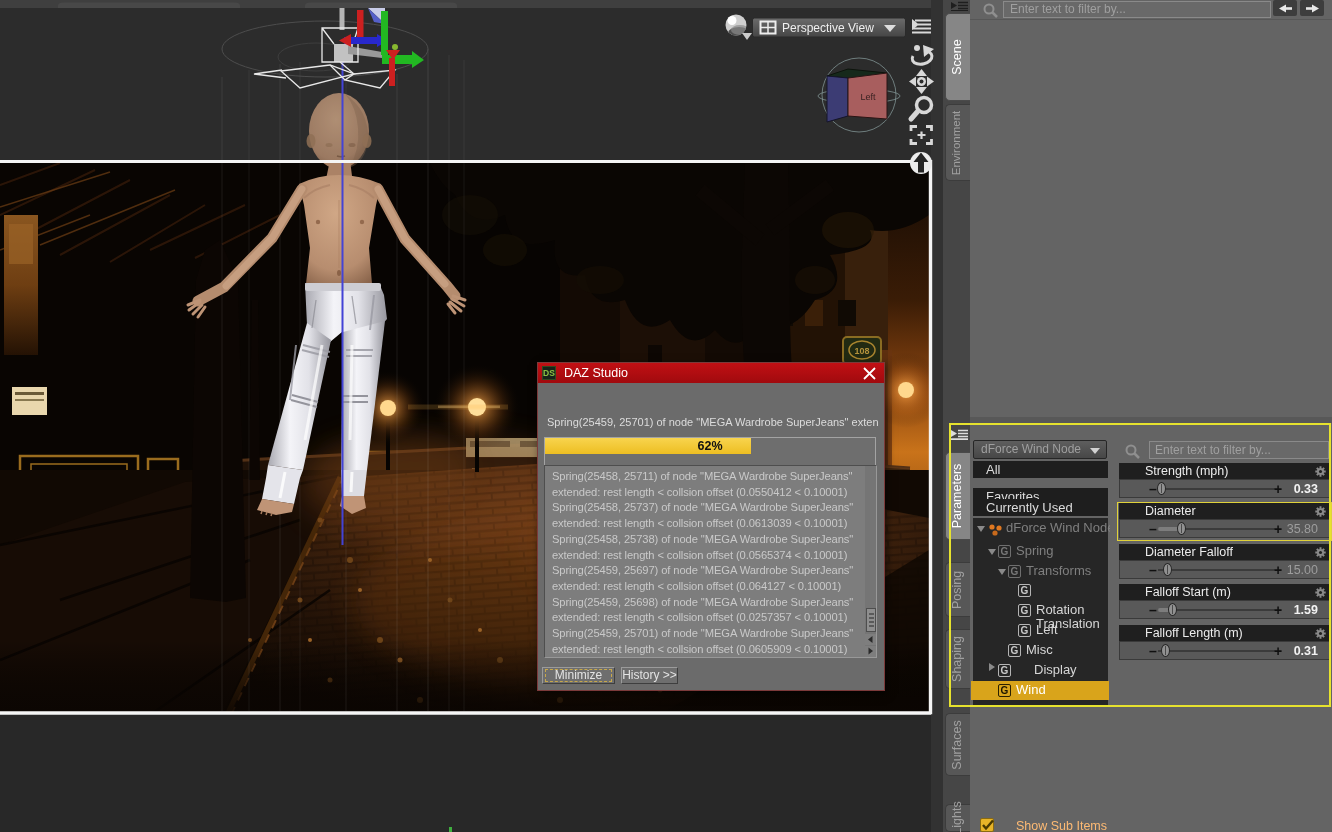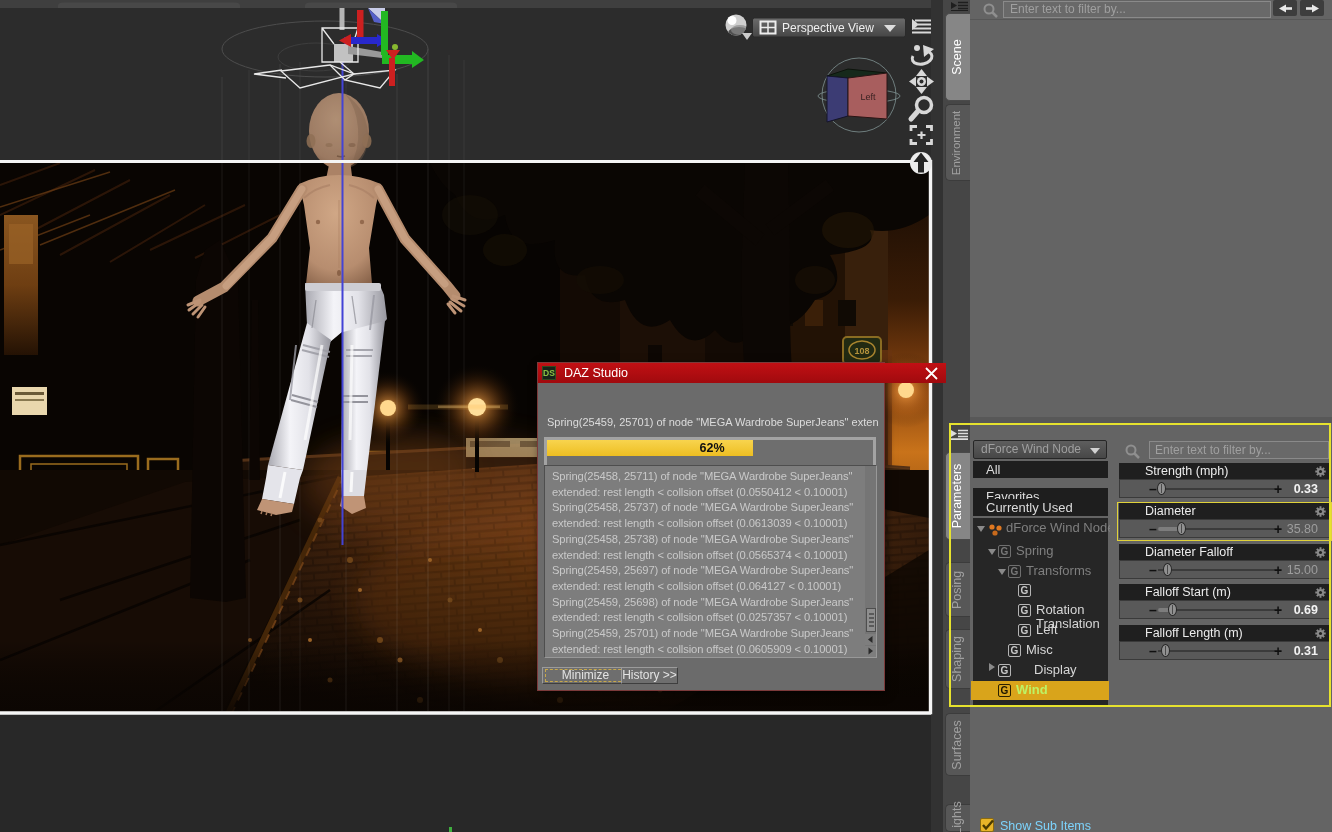--- a/index.html
+++ b/index.html
@@ -31,21 +31,21 @@
 .sminus,.splus{position:absolute;top:1px;color:#101010;font-weight:bold;font-size:14px;line-height:16px;}
 .strack{position:absolute;left:38px;top:8px;width:117px;height:2px;background:#3b3b3b;}
 .shandle{position:absolute;top:2px;width:9px;height:13px;border-radius:50%;
 background:#919191;border:1px solid #262626;}
 .shandle::after{content:"";position:absolute;left:3px;top:1px;width:1px;height:9px;background:#4a4a4a;}
 .sval{position:absolute;right:12px;top:1px;font-size:12.5px;font-weight:bold;color:#f2f2f2;line-height:17px;}
 .sval.dim{color:#9d9d9d;font-weight:normal;}
 .gear{position:absolute;right:4px;top:2px;width:13px;height:13px;}
 #dlg{position:absolute;left:537px;top:362px;width:348px;height:329px;background:#6b6b6b;
 border:1px solid #7c3a3a;box-shadow:2px 3px 8px rgba(0,0,0,.55);}
-#dlgtitle{position:absolute;left:0;top:0;width:408px;height:20px;
+#dlgtitle{position:absolute;left:0;top:0;width:346px;height:20px;
 background:linear-gradient(#c11014,#a00a0e);}
 #dlglog{position:absolute;left:6px;top:102px;width:333px;height:193px;background:#7d7d7d;
 border-top:1px solid #4e4e4e;border-left:1px solid #4e4e4e;border-bottom:1px solid #989898;
 border-right:1px solid #989898;color:#c9c9c9;font-size:11.2px;line-height:15.7px;
 letter-spacing:-0.1px;padding:3px 0 0 7px;white-space:pre;overflow:hidden;}
 .dbtn{position:absolute;top:304px;height:17px;background:#6e6e6e;color:#e3e3e3;
 border-top:1px solid #9b9b9b;border-left:1px solid #9b9b9b;
 border-bottom:1px solid #3e3e3e;border-right:1px solid #3e3e3e;
 font-size:12px;line-height:15px;text-align:center;}
 .filtbox{position:absolute;background:#696969;border:1px solid #8a8a8a;color:#9f9f9f;
@@ -455,21 +455,21 @@
 <div class="treetxt" style="left:66px;top:601px">Rotation</div>
 <div class="gicon" style="left:48px;top:624px">G</div>
 <div class="treetxt" style="left:66px;top:621px">Left</div>
 <div class="gicon" style="left:38px;top:644px">G</div>
 <div class="treetxt" style="left:56px;top:641px">Misc</div>
 <div class="tri" style="left:19px;top:663px;border-top:4.5px solid transparent;border-bottom:4.5px solid transparent;border-left:6px solid #8a8a8a"></div>
 <div class="gicon" style="left:28px;top:664px">G</div>
 <div class="treetxt" style="left:64px;top:661px">Display</div>
 <div class="abs" style="left:1px;top:681px;width:138px;height:19px;background:#d9a41b"></div>
 <div class="gicon" style="left:28px;top:684px;border-color:#2a2000;color:#1a1400">G</div>
-<div class="treetxt" style="left:46px;top:681px;color:#bef264;font-weight:bold">Wind</div>
+<div class="treetxt" style="left:46px;top:681px;color:#ffffff;font-weight:normal">Wind</div>
 
 <svg class="abs" style="left:154px;top:443px" width="17" height="17" viewBox="0 0 17 17">
 <circle cx="7" cy="7" r="4.5" fill="none" stroke="#8f8f8f" stroke-width="2"></circle>
 <path d="M10.5,10.5 L15,15" stroke="#8f8f8f" stroke-width="2.5"></path>
 </svg>
 <div class="filtbox" style="left:179px;top:441px;width:180px;height:18px;line-height:16px;padding-left:5px">Enter text to filter by...</div>
 <div class="sblock" style="top:463px">
  <div class="shead">Strength (mph)</div>
  <svg class="gear" viewBox="0 0 16 16">
         <path d="M8,1.6 V4 M8,12 V14.4 M1.6,8 H4 M12,8 H14.4 M3.5,3.5 L5.2,5.2 M12.5,3.5 L10.8,5.2 M3.5,12.5 L5.2,10.8 M12.5,12.5 L10.8,10.8" stroke="#8a8a8a" stroke-width="2.4"></path>
@@ -522,21 +522,21 @@
         <path d="M8,1.6 V4 M8,12 V14.4 M1.6,8 H4 M12,8 H14.4 M3.5,3.5 L5.2,5.2 M12.5,3.5 L10.8,5.2 M3.5,12.5 L5.2,10.8 M12.5,12.5 L10.8,10.8" stroke="#8a8a8a" stroke-width="2.4"></path>
         <circle cx="8" cy="8" r="4.4" fill="#8a8a8a"></circle>
         <circle cx="8" cy="8" r="1.9" fill="#1f1f1f"></circle>
       </svg>
  <div class="srow">
   <div class="sminus" style="left:29px">–</div>
   <div class="strack"></div>
   <div class="sfill" style="left:38px;width:12px"></div>
   <div class="shandle" style="left:47.5px"></div>
   <div class="splus" style="left:154px">+</div>
-  <div class="sval">0.69</div>
+  <div class="sval">1.59</div>
  </div>
 </div>
 <div class="sblock" style="top:625px">
  <div class="shead">Falloff Length (m)</div>
  <svg class="gear" viewBox="0 0 16 16">
         <path d="M8,1.6 V4 M8,12 V14.4 M1.6,8 H4 M12,8 H14.4 M3.5,3.5 L5.2,5.2 M12.5,3.5 L10.8,5.2 M3.5,12.5 L5.2,10.8 M12.5,12.5 L10.8,10.8" stroke="#8a8a8a" stroke-width="2.4"></path>
         <circle cx="8" cy="8" r="4.4" fill="#8a8a8a"></circle>
         <circle cx="8" cy="8" r="1.9" fill="#1f1f1f"></circle>
       </svg>
  <div class="srow">
@@ -544,33 +544,33 @@
   <div class="strack"></div>
   <div class="shandle" style="left:40.5px"></div>
   <div class="splus" style="left:154px">+</div>
   <div class="sval">0.31</div>
  </div>
 </div>
 <div class="abs" style="left:10px;top:818px;width:14px;height:14px;background:#e8b428;border:1px solid #8a6a10;border-radius:2px"></div>
 <svg class="abs" style="left:12px;top:820px" width="12" height="11" viewBox="0 0 12 11">
 <path d="M1,5 L4,8.5 L11,0.5" fill="none" stroke="#4a3a00" stroke-width="2.4"></path>
 </svg>
-<div class="abs" style="left:30px;top:819px;color:#7dd3fc;font-size:12.5px">Show Sub Items</div>
+<div class="abs" style="left:46px;top:819px;color:#fdba74;font-size:12.5px">Show Sub Items</div>
 </div>
 <div id="dlg">
 <div id="dlgtitle">
 <div class="abs" style="left:4px;top:3px;width:14px;height:14px;background:#17231a;border:1px solid #31491f;
 color:#8cc043;font-size:8.5px;font-weight:bold;text-align:center;line-height:13px">DS</div>
 <div class="abs" style="left:26px;top:0;color:#ffffff;font-size:12.5px;line-height:20px">DAZ Studio</div>
 <svg class="abs" style="right:8px;top:4px" width="13" height="13" viewBox="0 0 13 13">
 <path d="M1,1 L12,12 M12,1 L1,12" stroke="#ffffff" stroke-width="1.8"></path>
 </svg>
 </div>
 <div class="abs" style="left:9px;top:53px;width:331px;height:15px;overflow:hidden;color:#dcdcdc;font-size:11px;white-space:nowrap">Spring(25459, 25701) of node "MEGA Wardrobe SuperJeans" extend</div>
-<div class="abs" style="left:6px;top:74px;width:332px;height:34px;border:3px solid #a3a3a3;background:#6e6e6e">
+<div class="abs" style="left:6px;top:74px;width:332px;height:34px;border:1px solid #a3a3a3;background:#6e6e6e">
 <div class="abs" style="left:0;top:0;width:206px;height:16px;background:linear-gradient(#f8d44e,#edbe22)"></div>
 <div class="abs" style="left:0;top:0;width:330px;height:16px;text-align:center;color:#111111;font-size:12.5px;font-weight:bold;line-height:16px">62%</div>
 </div>
 <div id="dlglog">Spring(25458, 25711) of node "MEGA Wardrobe SuperJeans"
 extended: rest length &lt; collsion offset (0.0550412 &lt; 0.10001)
 Spring(25458, 25737) of node "MEGA Wardrobe SuperJeans"
 extended: rest length &lt; collsion offset (0.0613039 &lt; 0.10001)
 Spring(25458, 25738) of node "MEGA Wardrobe SuperJeans"
 extended: rest length &lt; collsion offset (0.0565374 &lt; 0.10001)
 Spring(25459, 25697) of node "MEGA Wardrobe SuperJeans"
@@ -585,17 +585,17 @@
 <div class="abs" style="left:2px;top:8px;width:5px;height:1.5px;background:#5a5a5a"></div>
 <div class="abs" style="left:2px;top:12px;width:5px;height:1.5px;background:#5a5a5a"></div>
 <div class="abs" style="left:2px;top:16px;width:5px;height:1.5px;background:#5a5a5a"></div>
 </div>
 <svg class="abs" style="left:327px;top:271px" width="11" height="23" viewBox="0 0 11 23">
 <rect x="0" y="0" width="11" height="11" fill="#7e7e7e"></rect>
       <rect x="0" y="12" width="11" height="11" fill="#7e7e7e"></rect>
 <polygon points="7.5,2 7.5,9 3,5.5" fill="#2a2a2a"></polygon>
 <polygon points="3.5,13.5 3.5,20.5 8,17" fill="#2a2a2a"></polygon>
 </svg>
-<div class="dbtn" style="left:4px;width:87px">
+<div class="dbtn" style="left:4px;width:73px">
 <div class="abs" style="left:2px;top:1px;right:2px;bottom:1px;border:1px dashed #c8a84a"></div>
 Minimize</div>
 <div class="dbtn" style="left:83px;width:57px">History &gt;&gt;</div>
 </div>
 
 </body></html>

